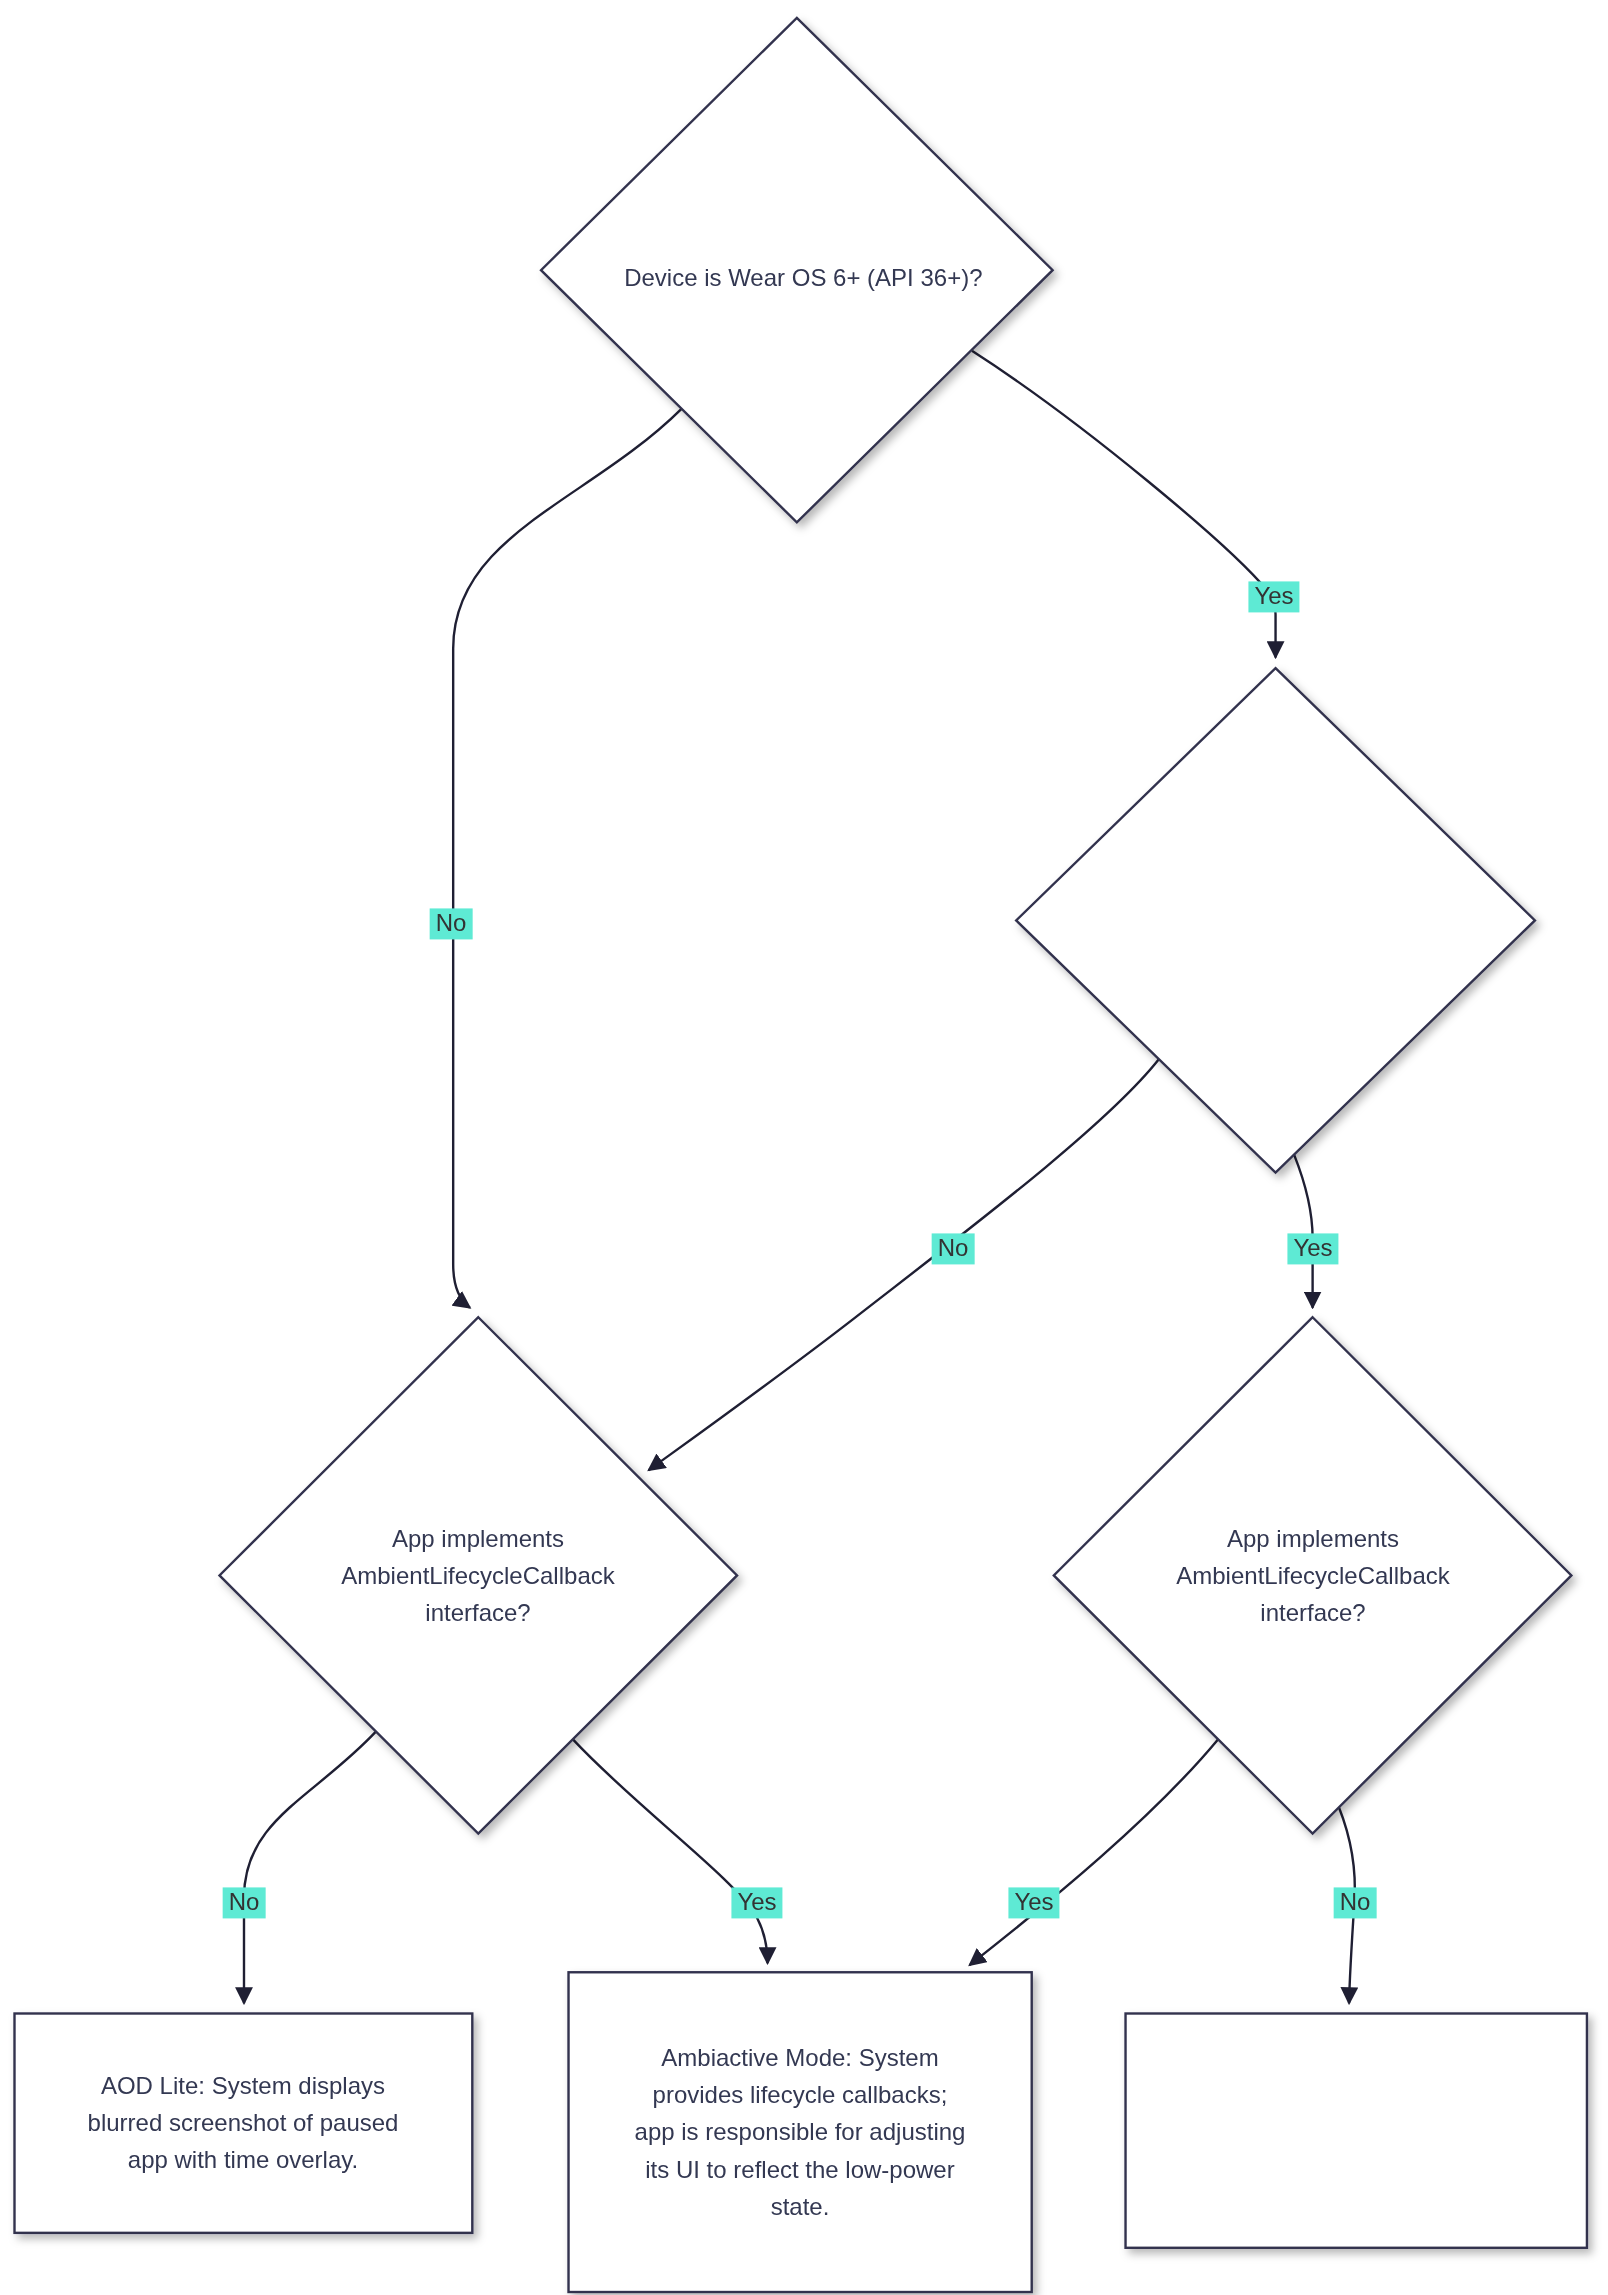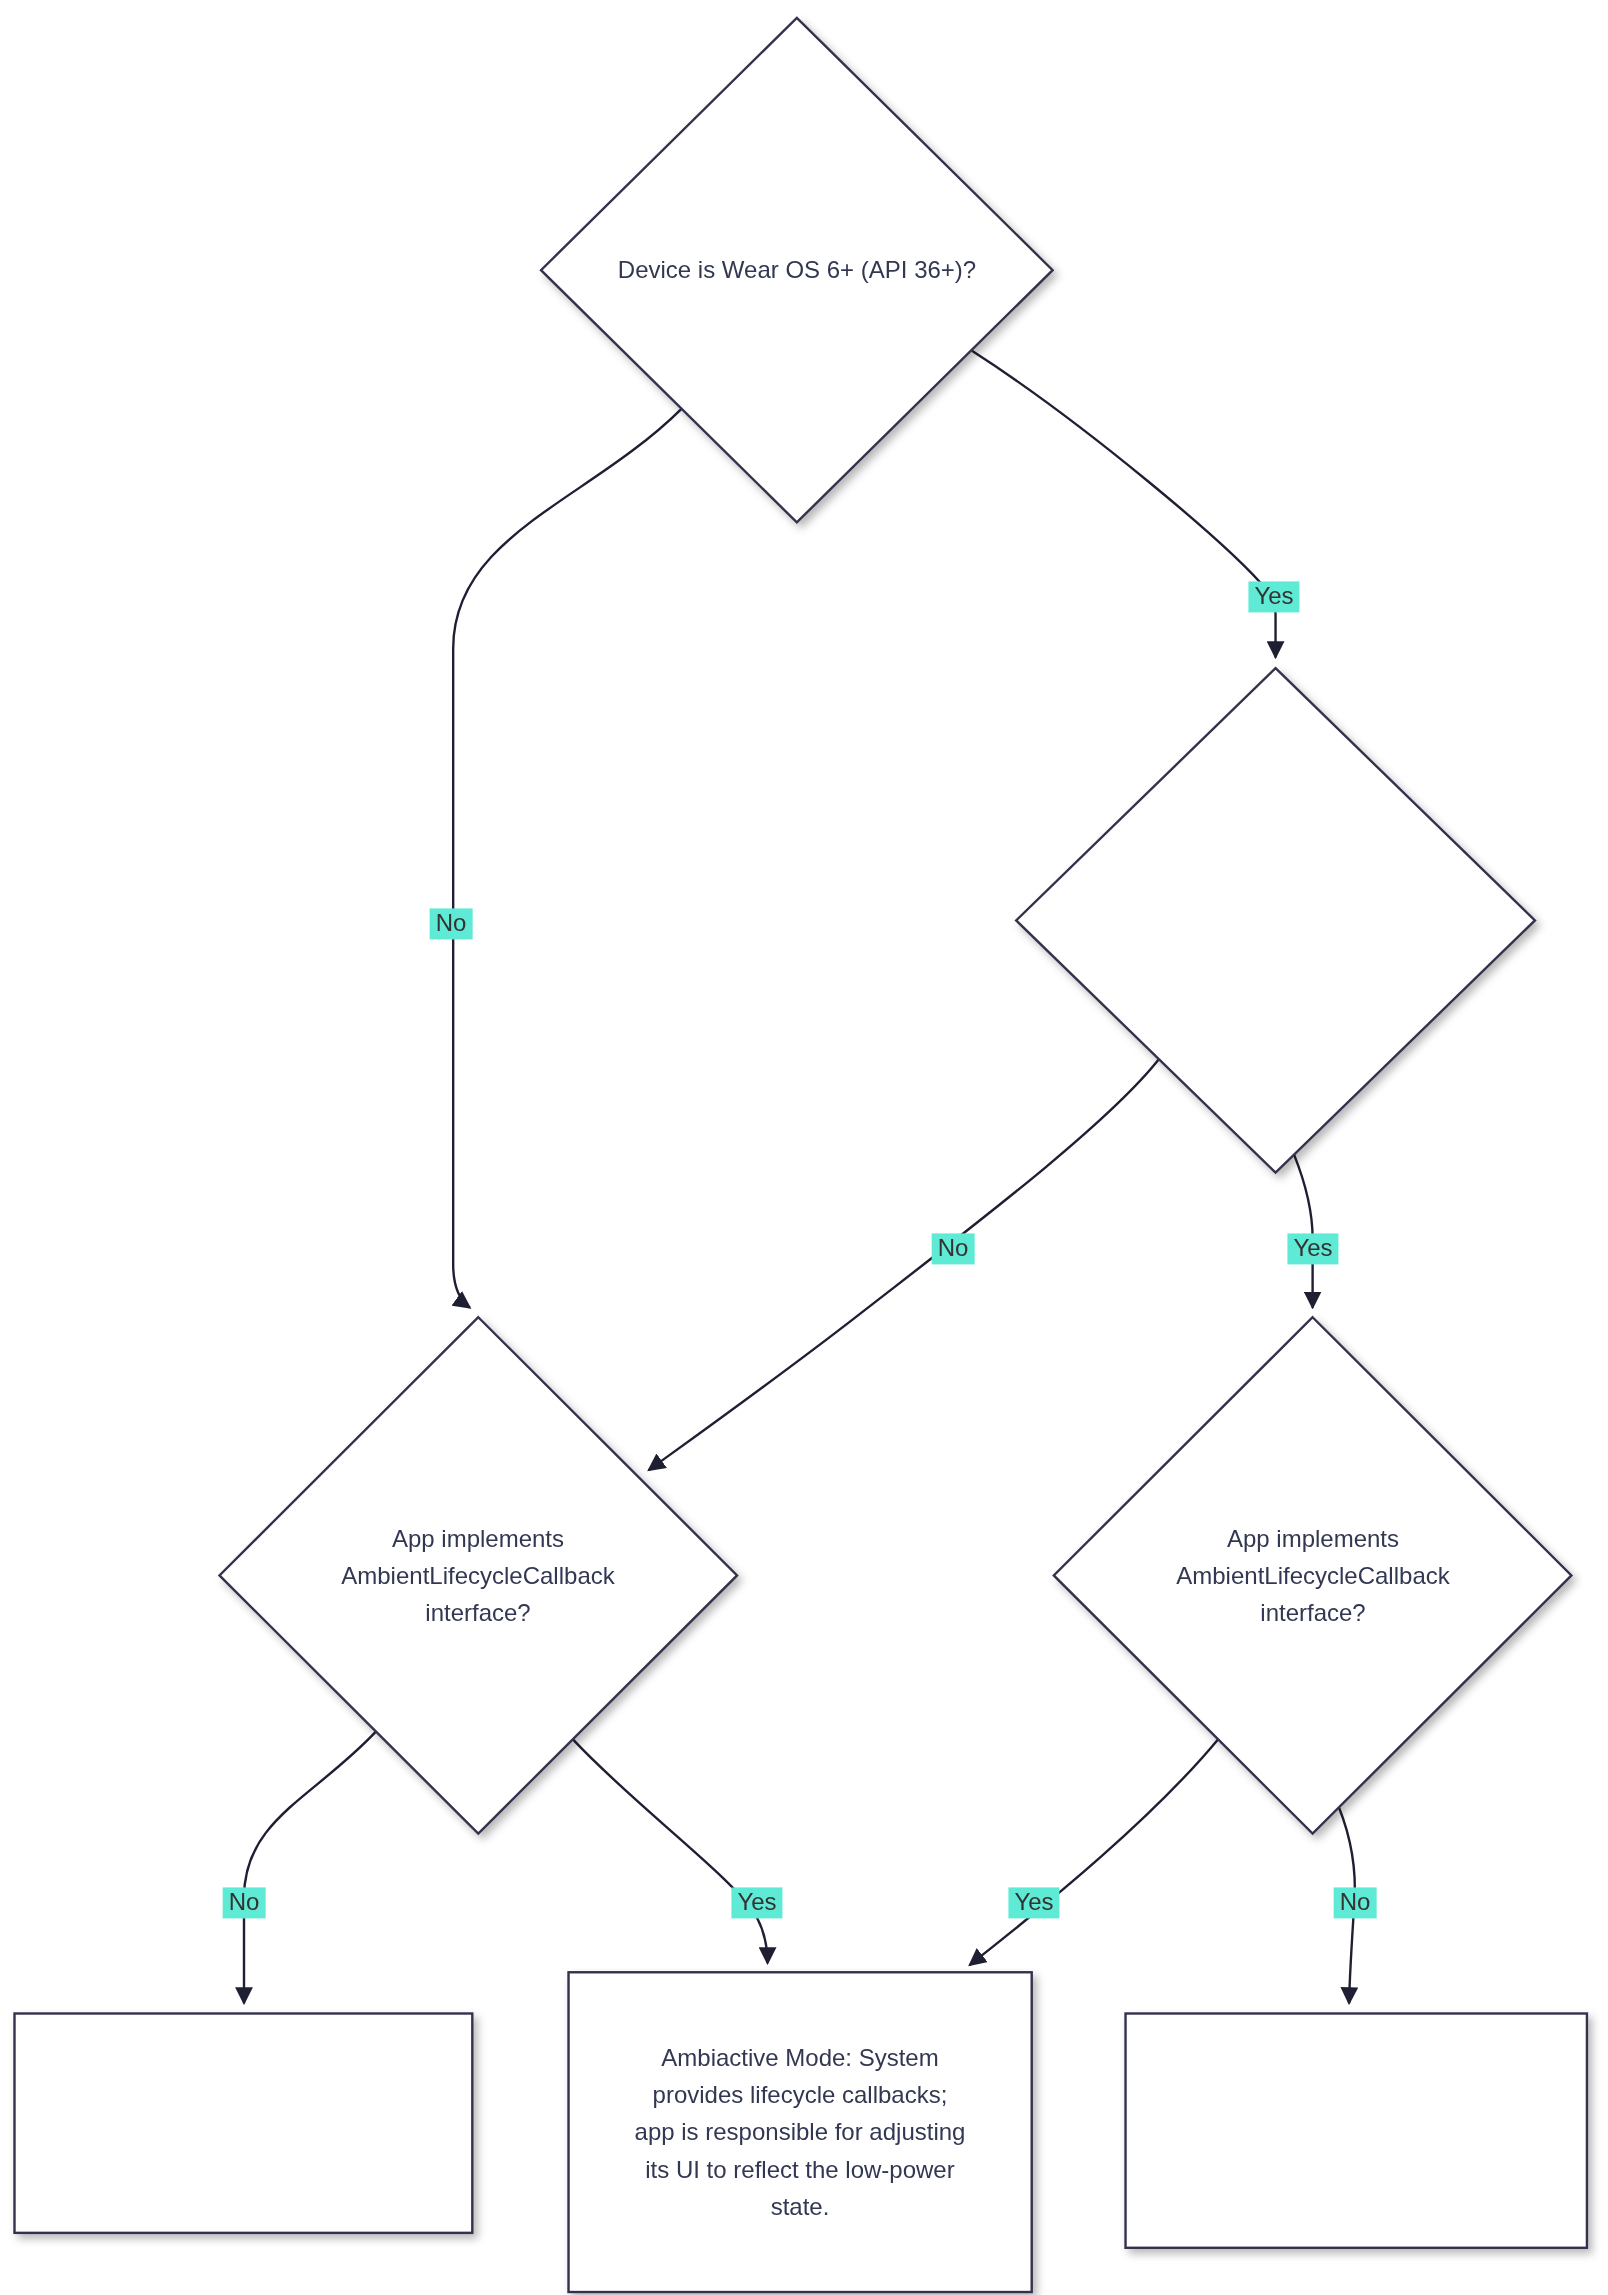--- a/index.html
+++ b/index.html
@@ -27,21 +27,21 @@
     transform: translate(-50%, -50%);
     font-size: 24px;
     line-height: 1.2;
     color: #333333;
     background: #5eead4;
     padding: 1.2px 6px;
     white-space: nowrap;
   }
 
   
-  #lbl-device     { left: 797px; top: 270px;  width: 371px; }
+  #lbl-device     { left: 797px; top: 278px;  width: 371px; text-align: right; }
   #lbl-sdk        { left: 1276px; top: 921px; width: 299px; }
   #lbl-amb-left   { left: 478px;  top: 1576px; width: 359px; }
   #lbl-amb-right  { left: 1313px; top: 1576px; width: 359px; }
   #lbl-aod-lite   { left: 243px;  top: 2123px; width: 335px; }
   #lbl-ambiactive { left: 800px; top: 2132px; width: 335px; }
   #lbl-global     { left: 1356px; top: 2131px; width: 311px; }
 
   
   #el-0 { left: 1274px; top: 597px;  }
   #el-1 { left: 451px;  top: 924px; }
@@ -85,20 +85,21 @@
       <polygon points="2196,2204 2629,2636 2196,3068 1763,2636"></polygon>
       <rect x="24" y="3369" width="766" height="367"></rect>
       <rect x="951" y="3300" width="775" height="535"></rect>
       <rect x="1883" y="3369" width="772" height="392"></rect>
     </g>
   </svg>
 
   <div class="node-label" id="lbl-device">Device is Wear OS 6+ (API 36+)?</div>
   <div class="node-label" id="lbl-amb-left">App implements AmbientLifecycleCallback interface?</div>
   <div class="node-label" id="lbl-amb-right">App implements AmbientLifecycleCallback interface?</div>
+  <div class="node-label" id="lbl-aod-lite">AOD Lite: System displays blurred screenshot of paused app with time overlay.</div>
   <div class="node-label" id="lbl-ambiactive">Ambiactive Mode: System provides lifecycle callbacks; app is responsible for adjusting its UI to reflect the low-power state.</div>
 
   <div class="edge-label" id="el-0">Yes</div>
   <div class="edge-label" id="el-1">No</div>
   <div class="edge-label" id="el-2">No</div>
   <div class="edge-label" id="el-3">Yes</div>
   <div class="edge-label" id="el-4">No</div>
   <div class="edge-label" id="el-5">Yes</div>
   <div class="edge-label" id="el-6">Yes</div>
   <div class="edge-label" id="el-7">No</div>

